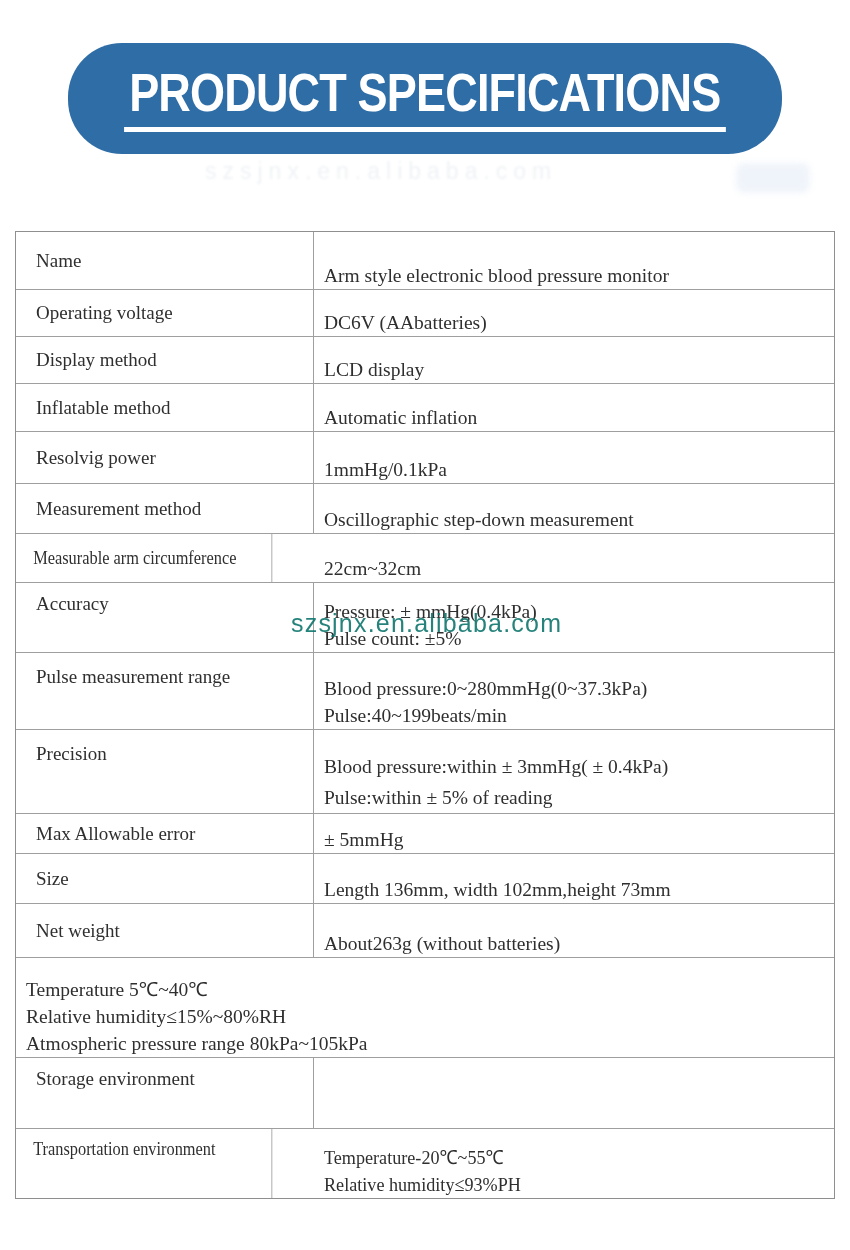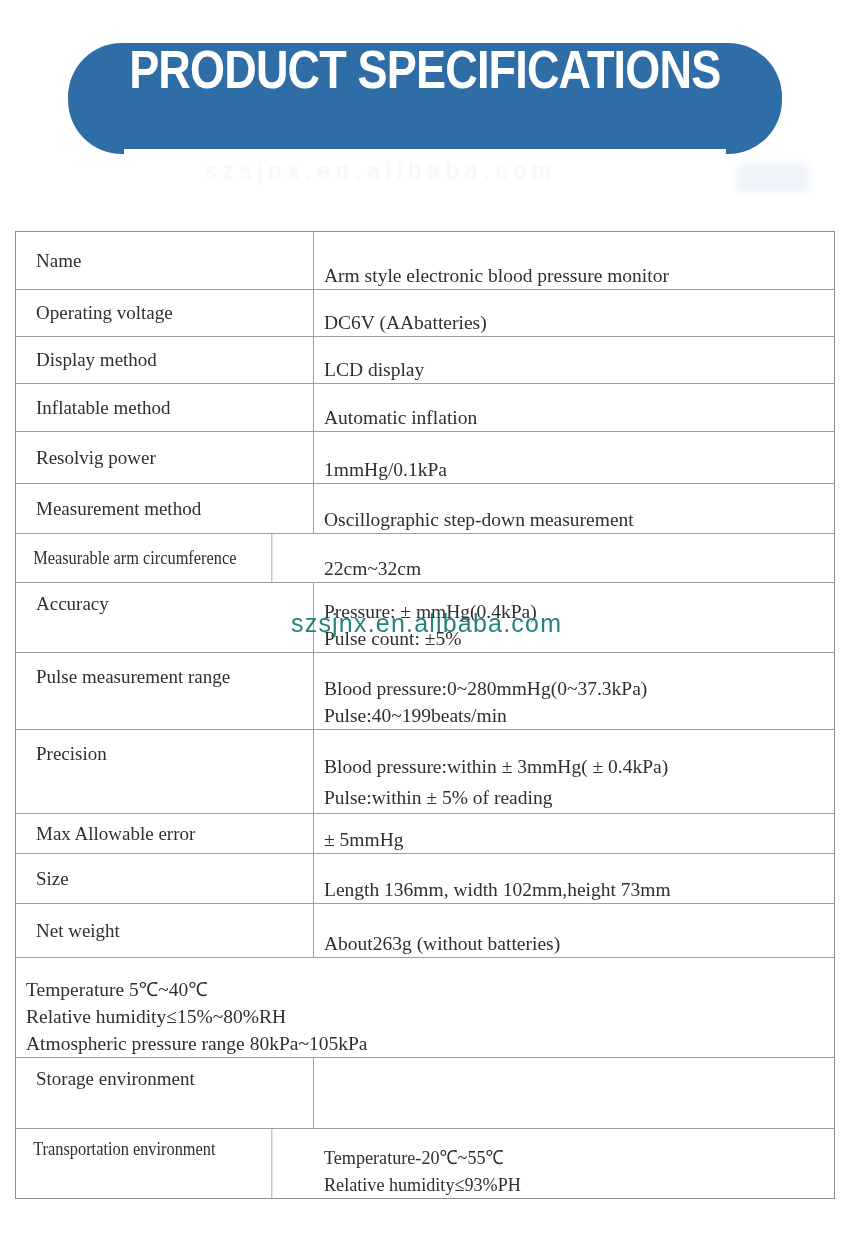--- a/index.html
+++ b/index.html
@@ -11,21 +11,21 @@
     color:#2f2f2f;
     overflow:hidden;
   }
 
   
   .banner{
     position:absolute;left:68px;top:43px;
     width:714px;height:111px;
     background:#2f6da6;
     border-radius:54px;
-    display:flex;justify-content:center;
+    display:flex;align-items:center;justify-content:center;
   }
   .banner-title{
     display:inline-block;
     font-size:53px;font-weight:bold;
     letter-spacing:-1px;
     color:#ffffff;
     white-space:nowrap;
     transform:scaleX(0.85);
     transform-origin:center;
     border-bottom:5px solid #ffffff;

